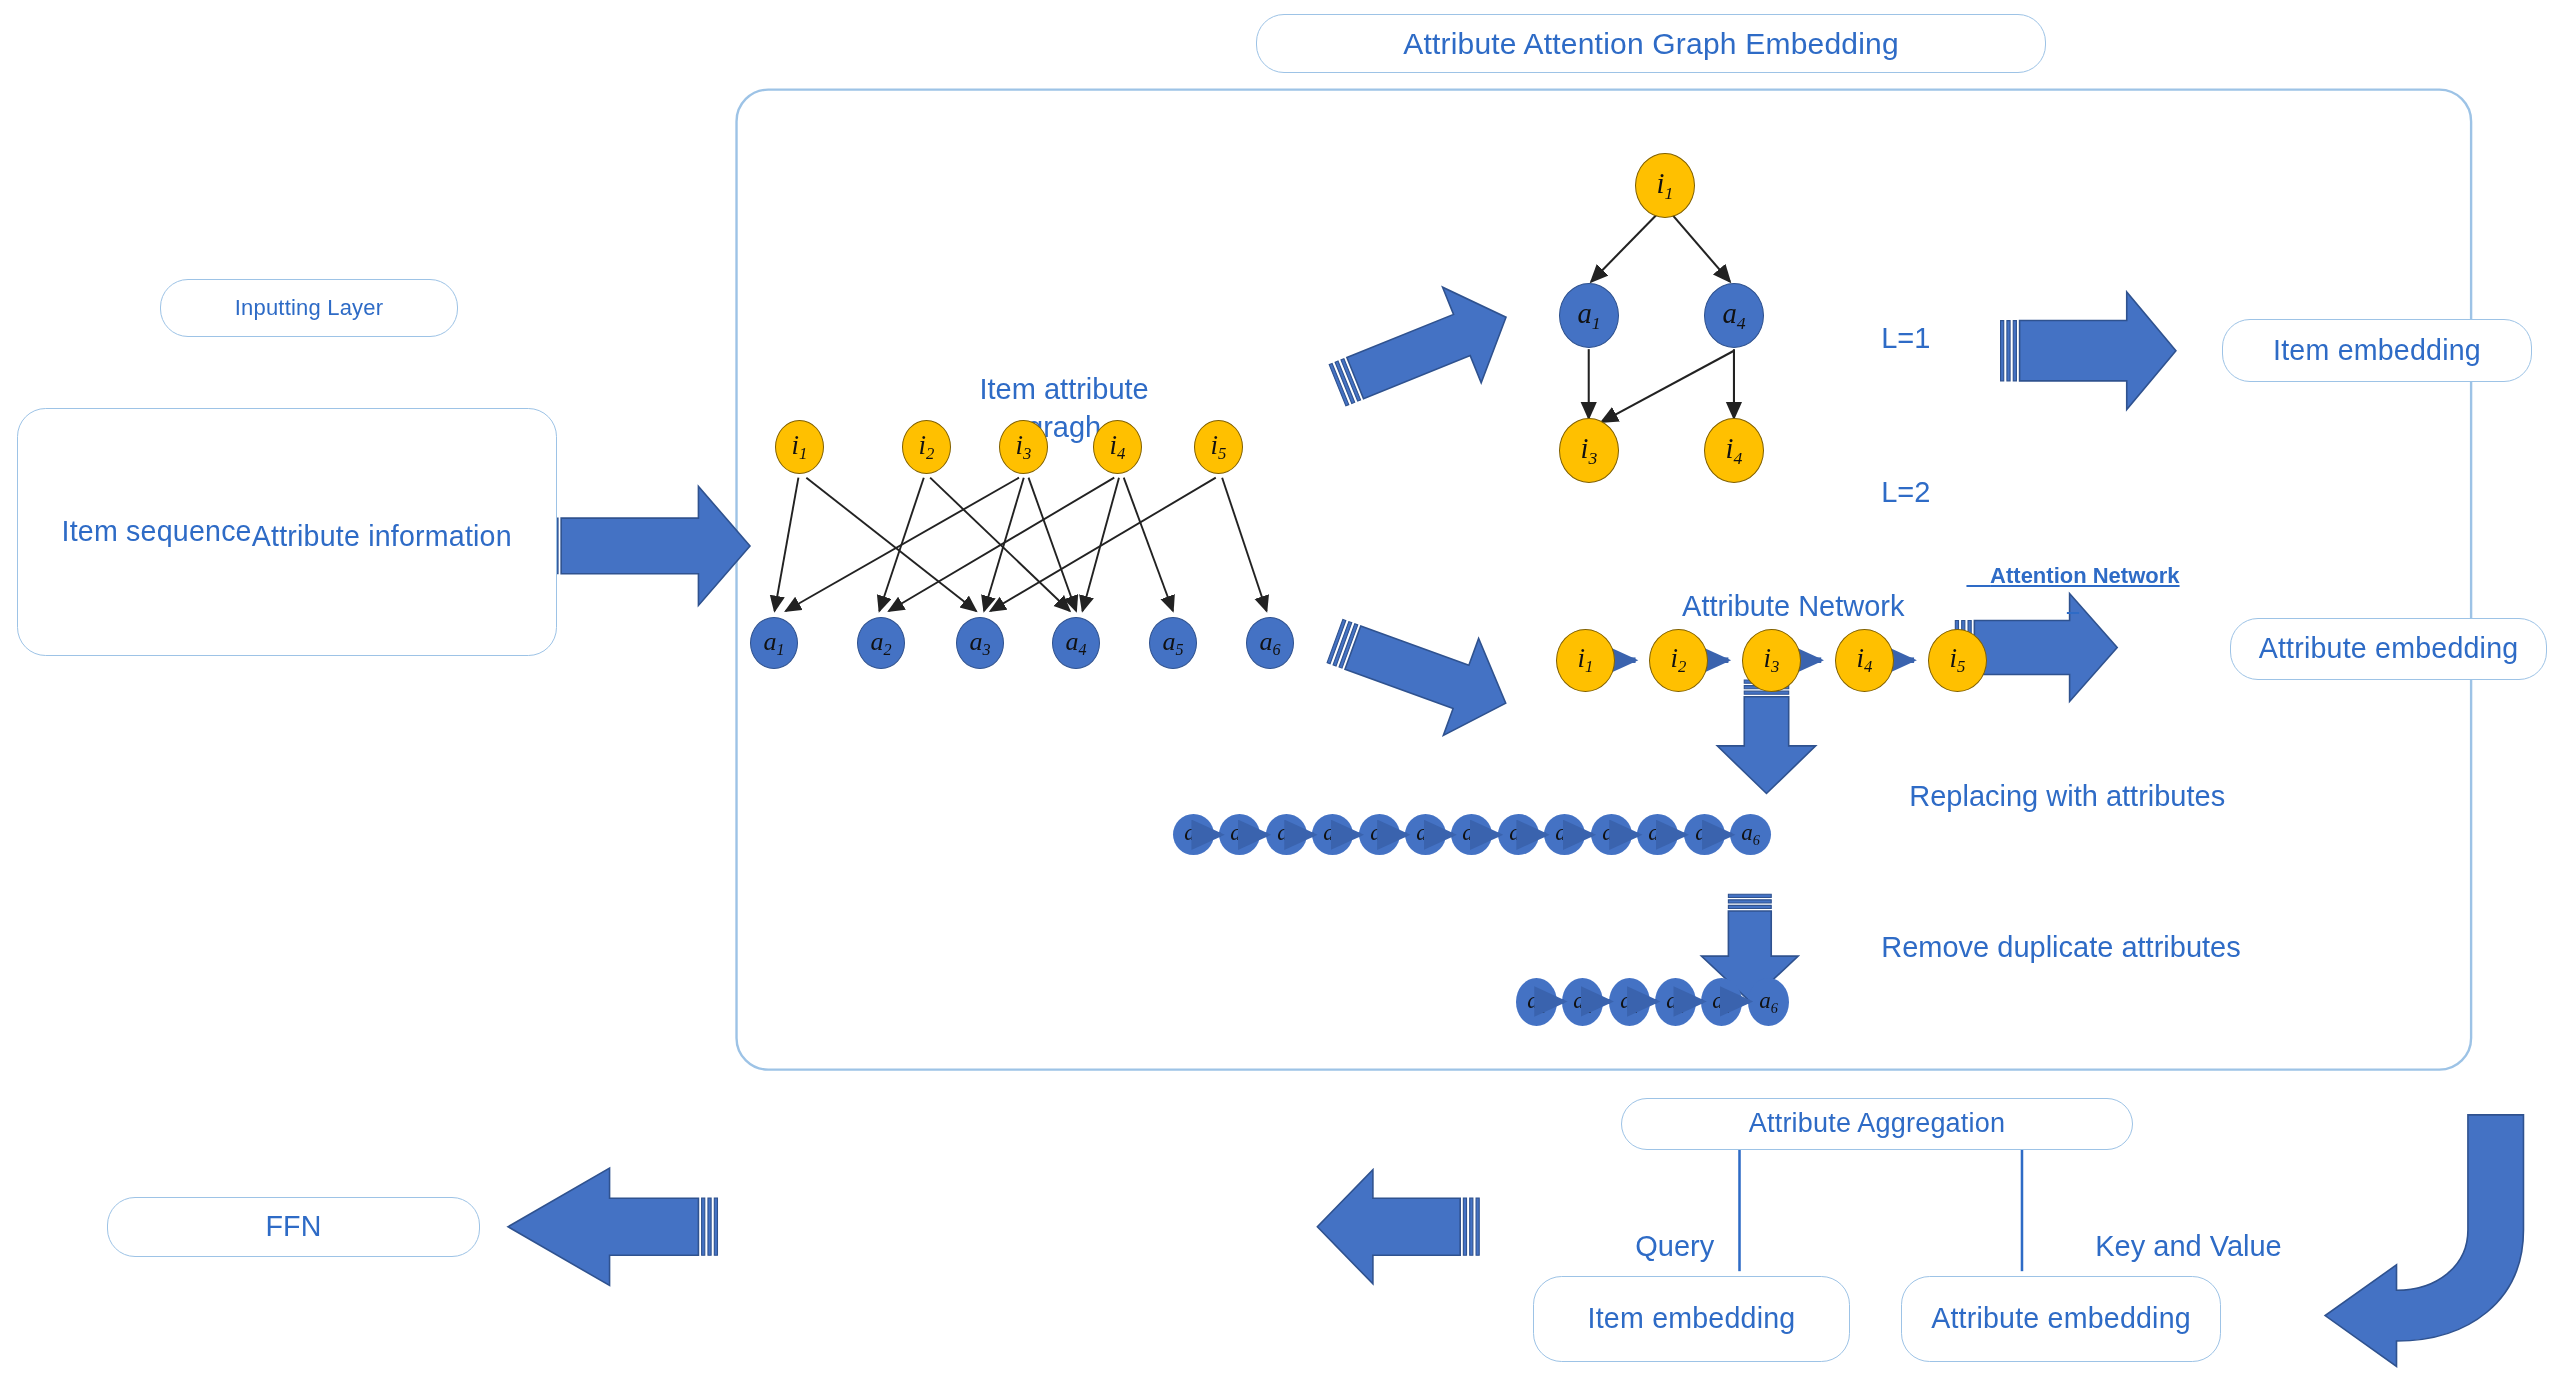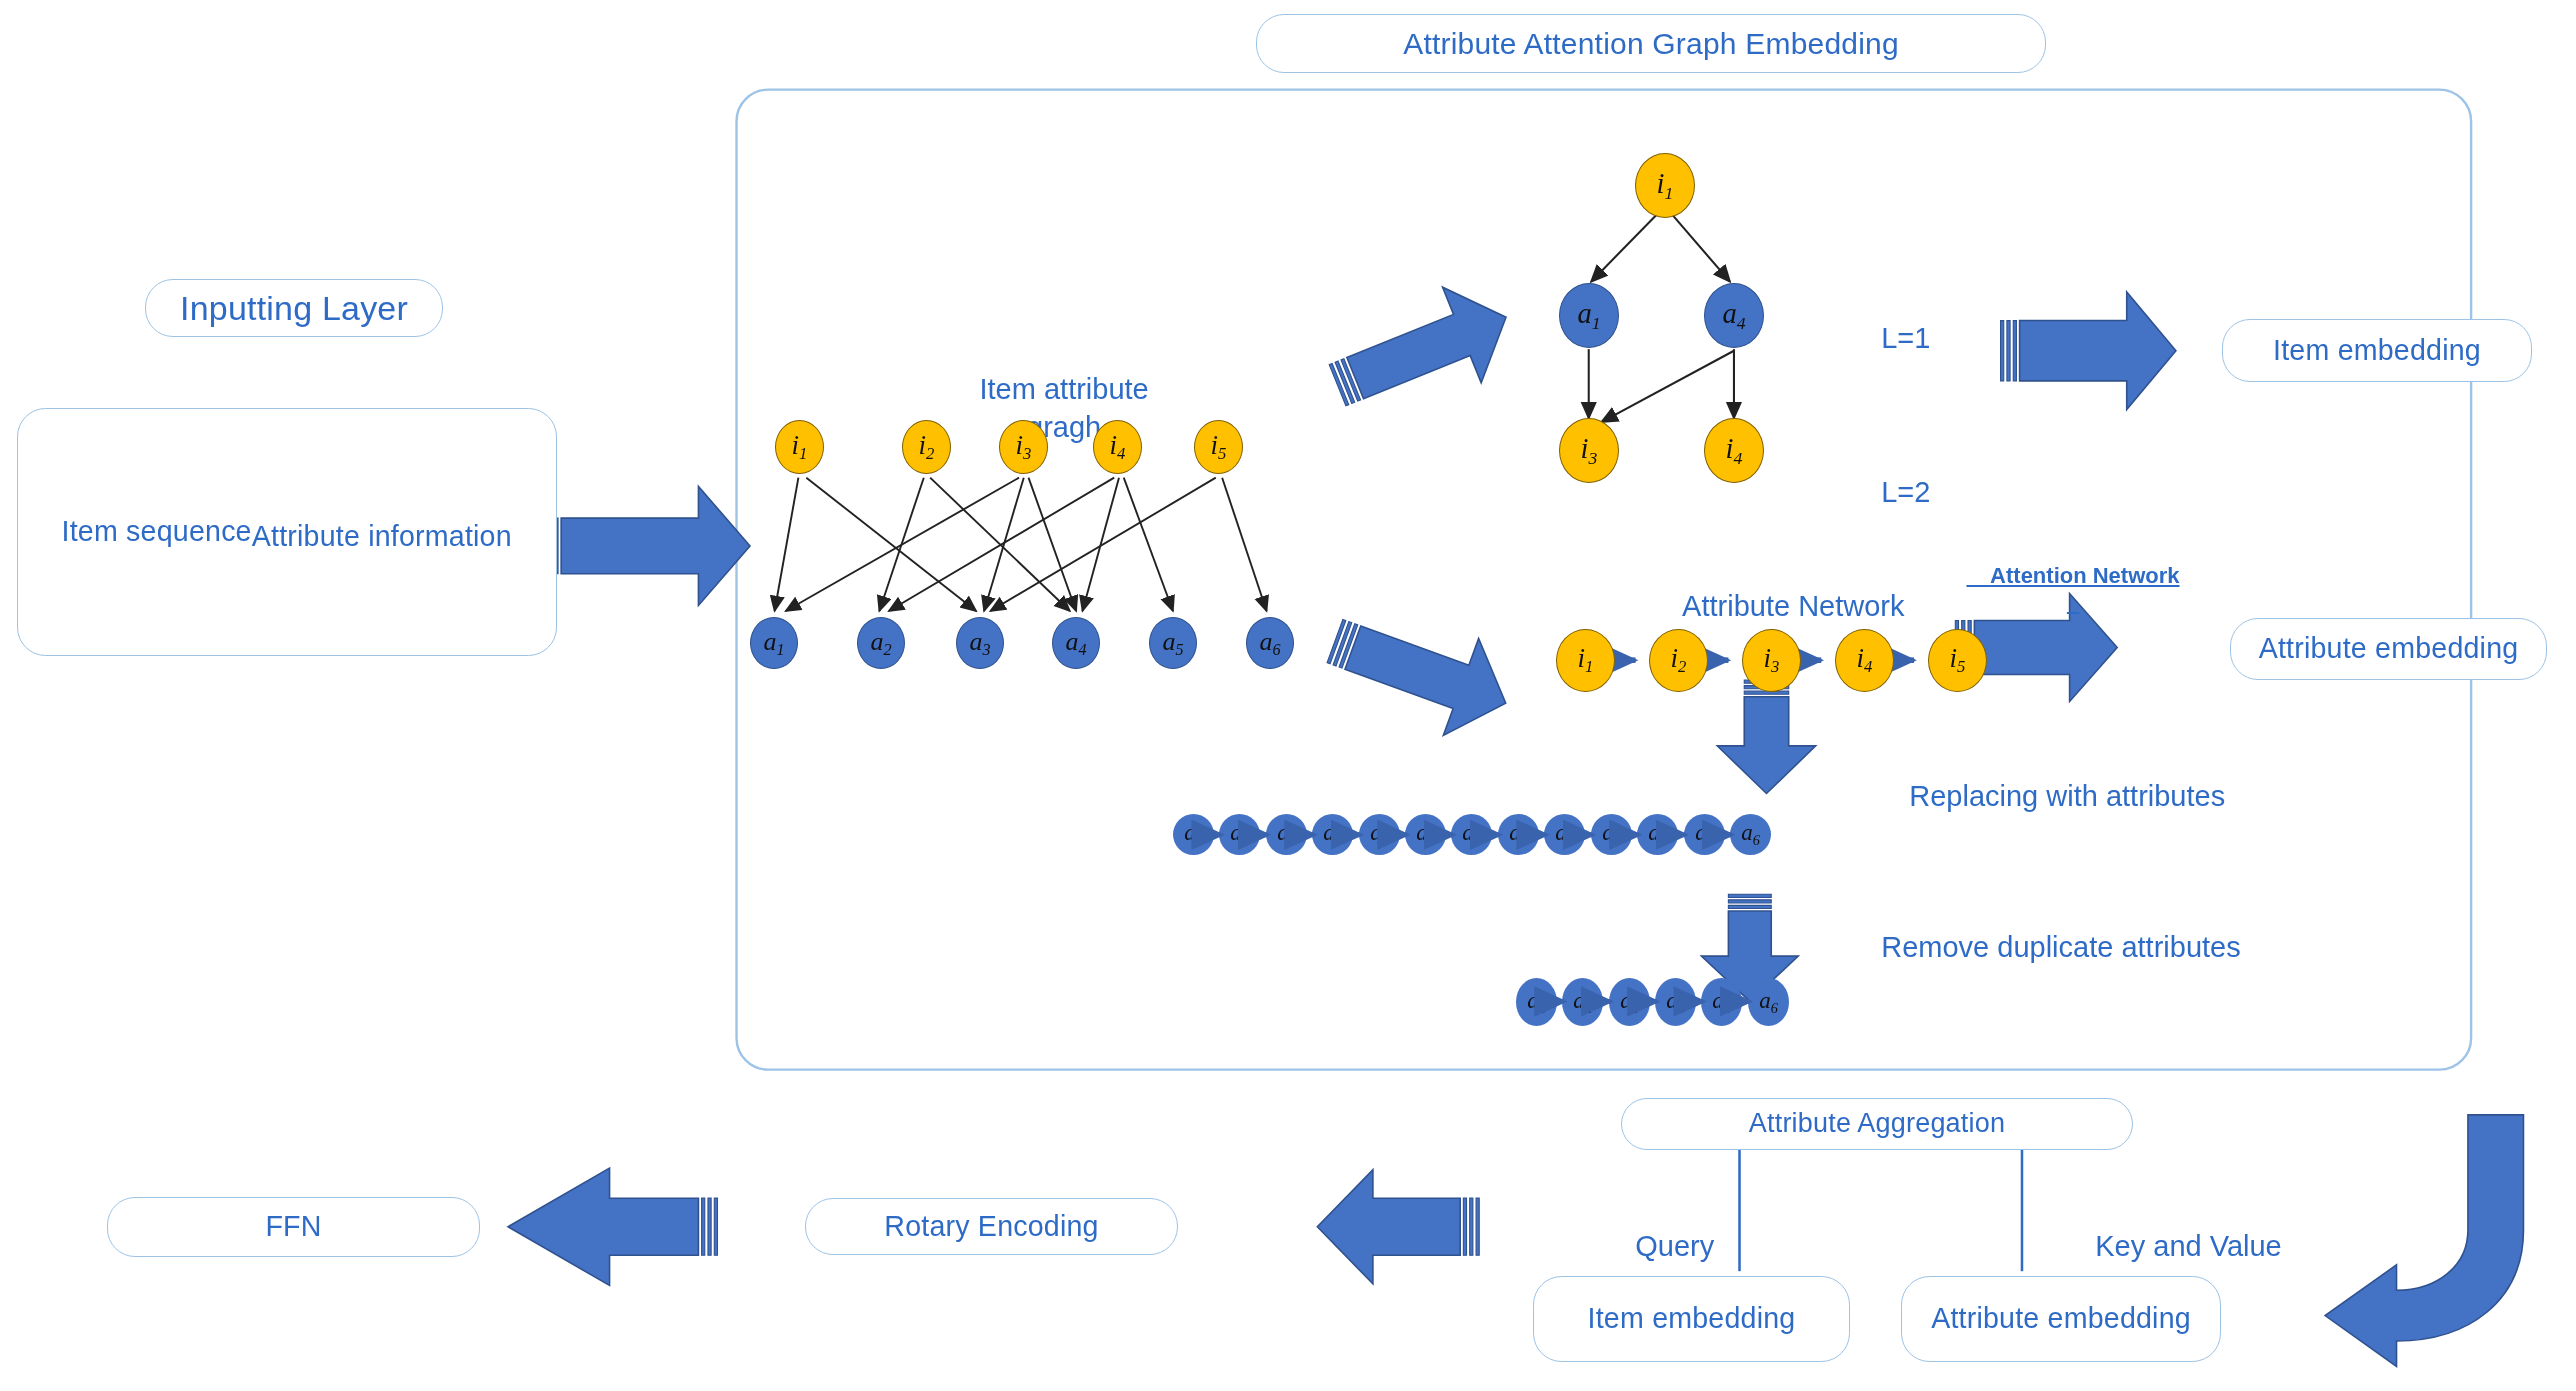--- a/index.html
+++ b/index.html
@@ -165,21 +165,21 @@
       <line x1="2152" y1="832" x2="2178" y2="832" marker-end="url(#chainArrow)"></line>
       <line x1="2269" y1="832" x2="2295" y2="832" marker-end="url(#chainArrow)"></line>
       <line x1="2386" y1="832" x2="2412" y2="832" marker-end="url(#chainArrow)"></line>
     </g>
   </svg>
 
   <div class="rbox" style="left:1256px;top:14.3px;width:790px;height:59px;font-size:30px;">
     <span>Attribute Attention Graph Embedding</span>
   </div>
 
-  <div class="rbox" style="left:145px;top:279px;width:298px;height:58px;font-size:34px;">
+  <div class="rbox" style="left:160px;top:279px;width:298px;height:58px;font-size:22px;">
     <span>Inputting Layer</span>
   </div>
 
   <div class="rbox big" style="left:16.7px;top:408px;width:540px;height:248px;font-size:28.6px;flex-direction:row;">
     <span>Item sequence</span>
     <span style="margin-top:9.5px;">Attribute information</span>
   </div>
 
   <div class="tx ctr" style="left:1048px;top:337px;font-size:29px;">
     <span>Item attribute</span>
@@ -231,23 +231,20 @@
   </div>
 
   <div class="rbox big" style="left:1533px;top:1276px;width:317px;height:86px;font-size:28.6px;">
     <span>Item embedding</span>
   </div>
 
   <div class="rbox big" style="left:1901px;top:1276px;width:320px;height:86px;font-size:28.6px;">
     <span>Attribute embedding</span>
   </div>
 
-  <div class="rbox" style="left:805px;top:1198px;width:373px;height:57px;font-size:28.6px;">
-    <span>Rotary Encoding</span>
-  </div>
 
   <div class="rbox" style="left:107px;top:1197px;width:373px;height:60px;font-size:28.6px;">
     <span>FFN</span>
   </div>
 
   <div id="bip-items">
       <div class="node item" style="left: 775px; top: 420px; width: 49px; height: 54px; font-size: 27px;">
         <span>i<sub>1</sub></span>
       </div>
       <div class="node item" style="left: 902px; top: 420px; width: 49px; height: 54px; font-size: 27px;">

